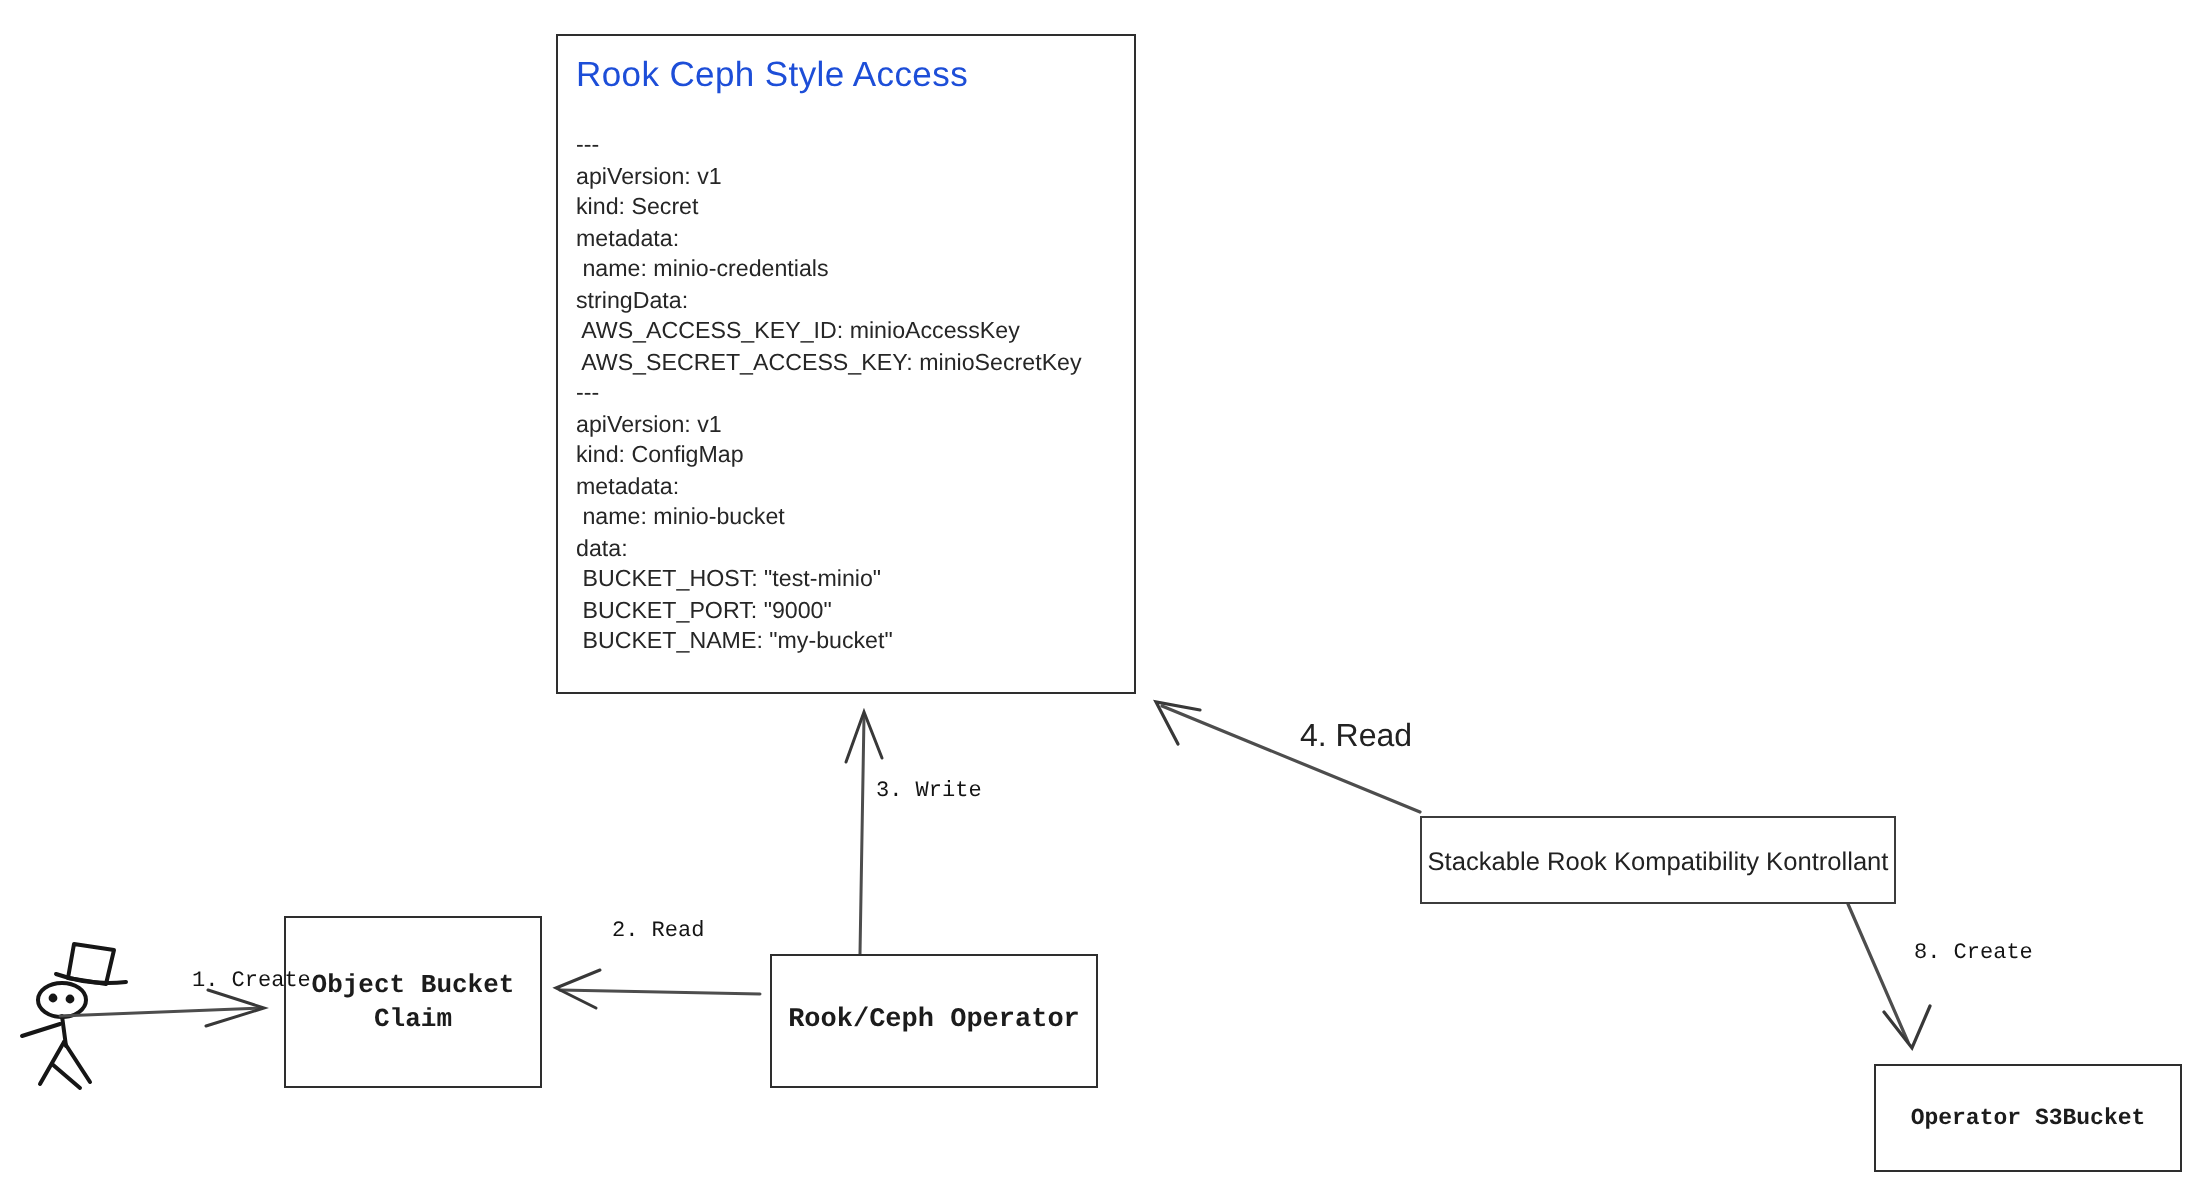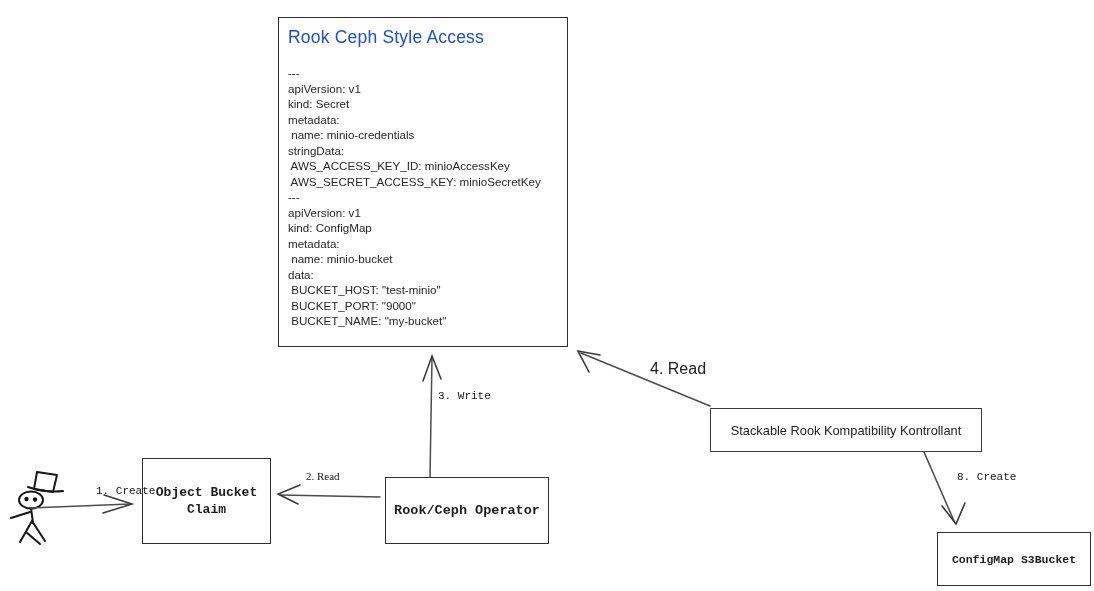--- a/index.html
+++ b/index.html
@@ -22,31 +22,31 @@
     color:#262626;
   }
   .node{
     display:flex;align-items:center;justify-content:center;text-align:center;
     font-family:"Liberation Mono","DejaVu Sans Mono",monospace;font-weight:700;
     color:#1c1c1c;
   }
   #obc{left:142px;top:458px;width:129px;height:86px;font-size:13px;line-height:17px;}
   #operator{left:385px;top:477px;width:164px;height:67px;font-size:13.5px;white-space:nowrap;}
   #kontrollant{
-    left:710px;top:408px;width:272px;height:44px;border-color:#3c3c3c;
+    left:710px;top:408px;width:238px;height:44px;border-color:#3c3c3c;
     font-family:"Liberation Sans",sans-serif;font-weight:400;font-size:12.8px;
     white-space:nowrap;color:#222;
   }
   #s3bucket{left:937px;top:532px;width:154px;height:54px;font-size:11.5px;white-space:nowrap;}
   .edge-label{
     position:absolute;font-family:"Liberation Mono","DejaVu Sans Mono",monospace;
     font-size:11px;color:#141414;white-space:nowrap;
   }
   #lbl1{left:55px;top:485px;margin-left:41px;}
-  #lbl2{left:306px;top:470px;font-family:Liberation Serif, serif;}
+  #lbl2{left:306px;top:460px;}
   #lbl3{left:438px;top:390px;}
   #lbl4{left:650px;top:360px;font-family:Liberation Sans, sans-serif;font-size:16px;color:#222;}
   #lbl5{left:957px;top:471px;}
 </style>
 </head>
 <body>
 
 <div class="canvas">
 
   <svg class="overlay" width="1094" height="591" viewBox="0 0 1094 591">
@@ -117,21 +117,21 @@
 
   <div class="box node" id="operator">
     <span>Rook/Ceph Operator</span>
   </div>
 
   <div class="box node" id="kontrollant">
     <span>Stackable Rook Kompatibility Kontrollant</span>
   </div>
 
   <div class="box node" id="s3bucket">
-    <span>ConfigMap S3Bucket</span>
+    <span>Operator S3Bucket</span>
   </div>
 
   <div class="edge-label" id="lbl1">1. Create</div>
   <div class="edge-label" id="lbl2">2. Read</div>
   <div class="edge-label" id="lbl3">3. Write</div>
   <div class="edge-label" id="lbl4">4. Read</div>
   <div class="edge-label" id="lbl5">8. Create</div>
 
 </div>
 

